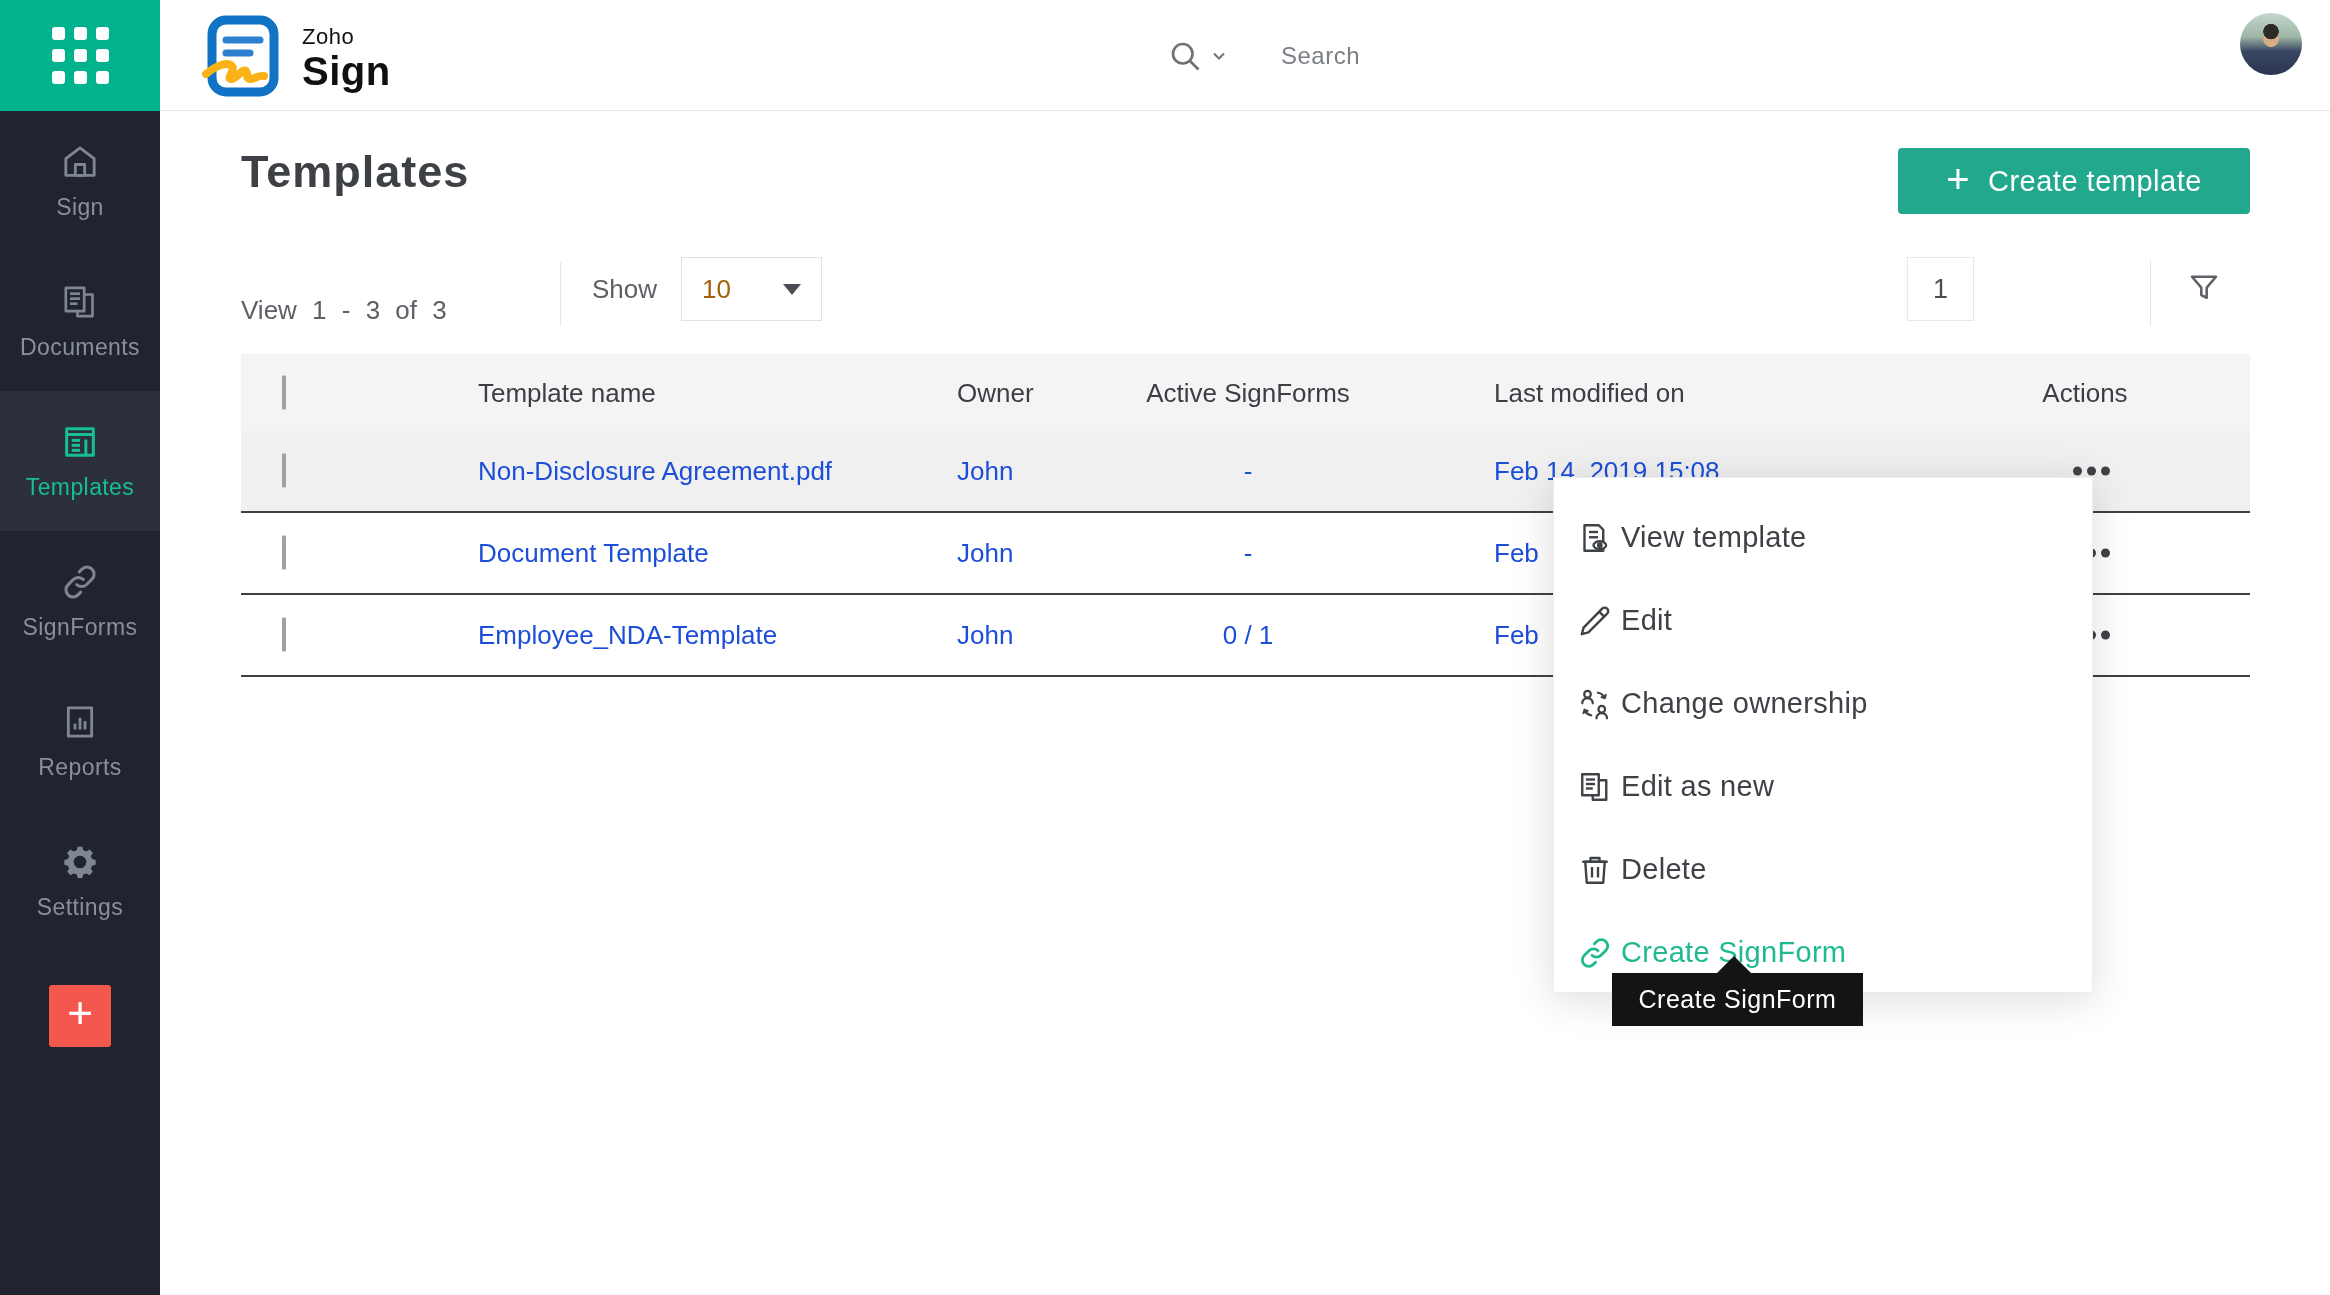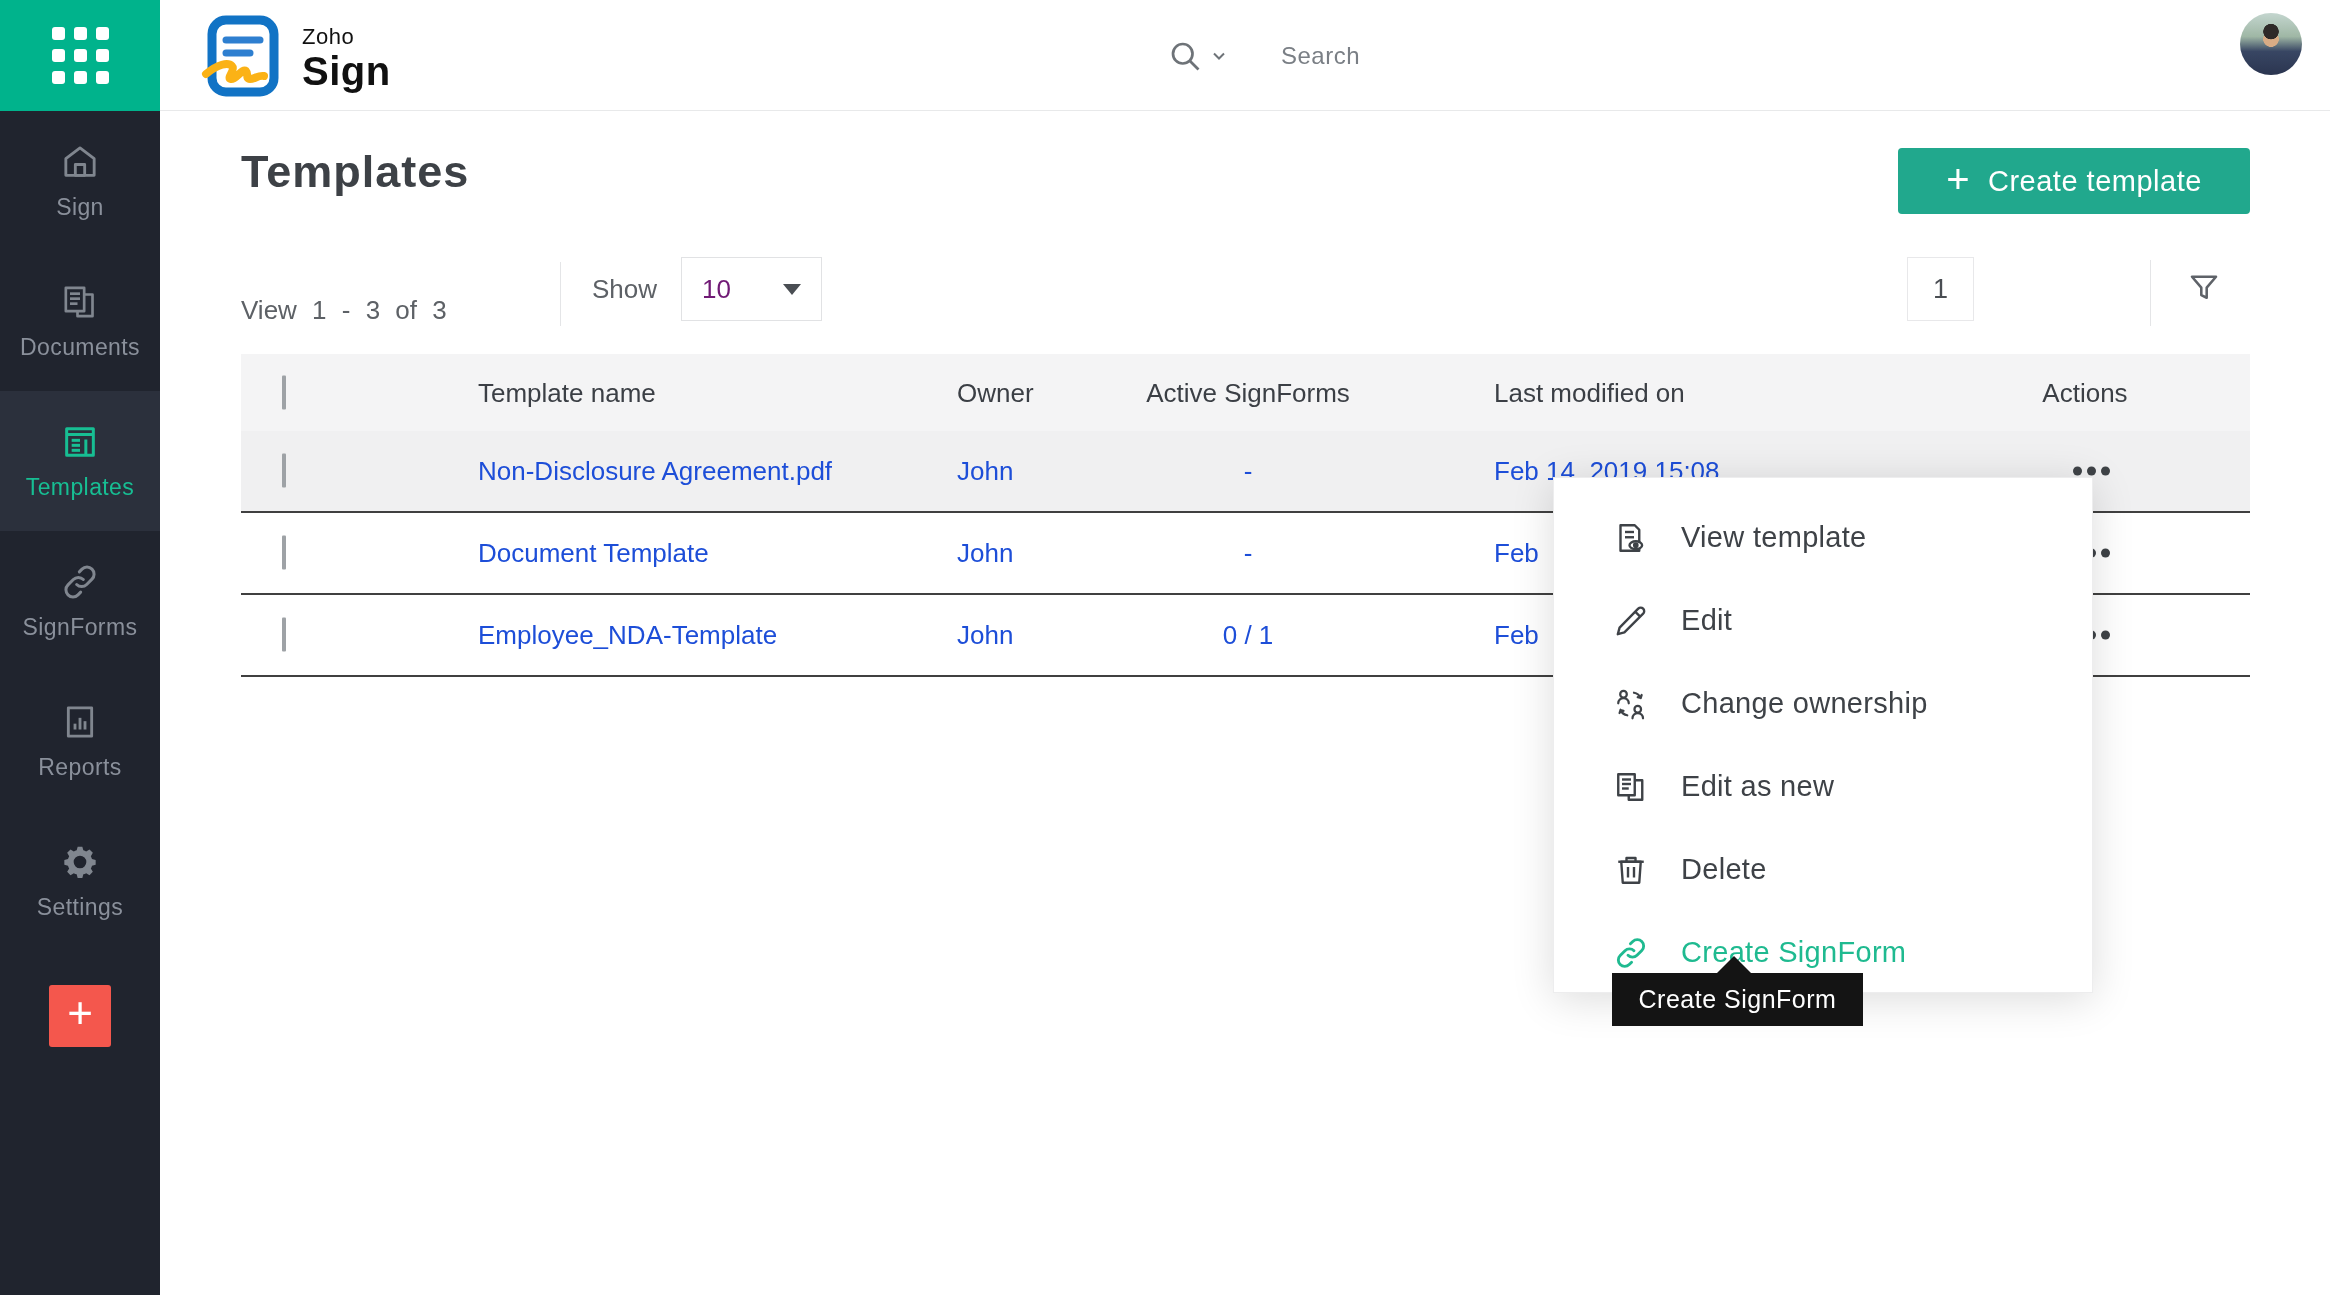--- a/index.html
+++ b/index.html
@@ -85,21 +85,21 @@
   
   .view-summary { position:absolute; left:241px; top:274px; font-size:26px; color:#5D6166; word-spacing:8px;margin-top:21px; }
   .vdiv { position:absolute; width:1px; background:#E4E5E7; }
   .vdiv1 { left:560px; top:262px; height:64px; }
   .vdiv2 { left:2150px; top:260px; height:66px; }
   .show-label { position:absolute; left:592px; top:274px; font-size:26px; color:#5D6166; }
   .page-size {
     position:absolute; left:681px; top:257px; width:141px; height:64px;
     border:1px solid #E1E2E4; background:#fff; cursor:pointer;
     display:flex; align-items:center; justify-content:space-between; padding:0 20px;
-    font-size:26px; color:#701a75;
+    font-size:26px; color:#a16207;
   }
   .caret-down { width:0; height:0; border-left:9px solid transparent; border-right:9px solid transparent; border-top:11px solid #4A4E53; }
   .pg-btn { font-size:40px; line-height:64px; cursor:pointer; user-select:none; }
   .pg-first { position:absolute; left:1790px; }
   .pg-prev  { position:absolute; left:1866px; }
   .pg-box {
     position:absolute; left:1907px; width:67px; height:64px; border:1px solid #E8E8EA;
     display:flex; align-items:center; justify-content:center; font-size:27px; color:#4A4E53; background:#fff;
   }
   .pg-next  { position:absolute; left:2000px; }
@@ -126,21 +126,21 @@
   .dots { left:1832px; display:flex; gap:5px; cursor:pointer; }
   .dots i { width:9px; height:9px; border-radius:50%; background:#3F4347; }
 
   
   .menu {
     position:absolute; left:1553px; top:477px; width:540px; height:516px;
     background:#fff; border:1px solid #EDEDEE; box-shadow:0 6px 40px rgba(0,0,0,.14);
     z-index:5; padding-top:18px;
   }
   .menu-item {
-    height:83px; display:flex; align-items:center; gap:32px; padding-left:59px;
+    height:83px; display:flex; align-items:center; gap:8px; padding-left:23px;
     font-size:29px; color:#3E4247; cursor:pointer; letter-spacing:.3px;
   }
   .menu-item .m-icon { color:#3E4247; width:36px; height:36px; }
   .menu-item.accent, .menu-item.accent .m-icon { color:#1FBA90; }
 
   
   .tooltip {
     position:absolute; left:1612px; top:973px; width:251px; height:53px;
     background:#141414; color:#fff; z-index:6;
     display:flex; align-items:center; justify-content:center; font-size:25px; letter-spacing:.5px;

